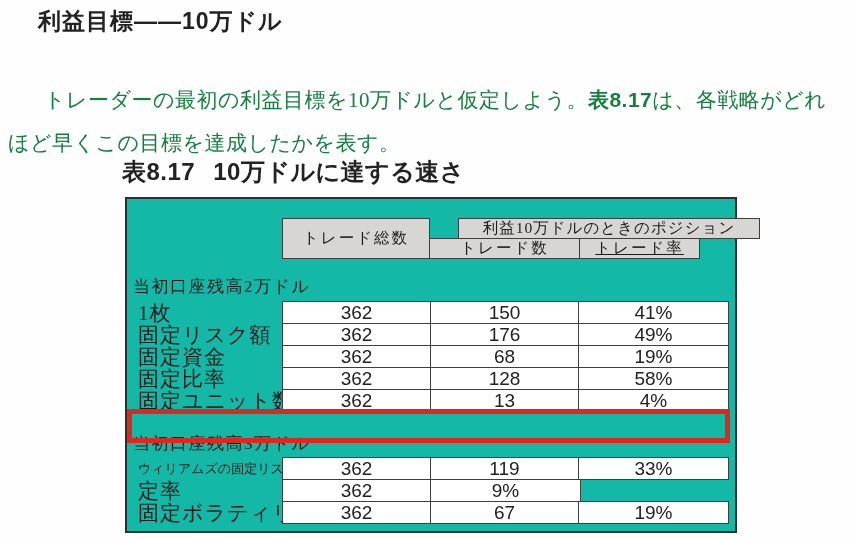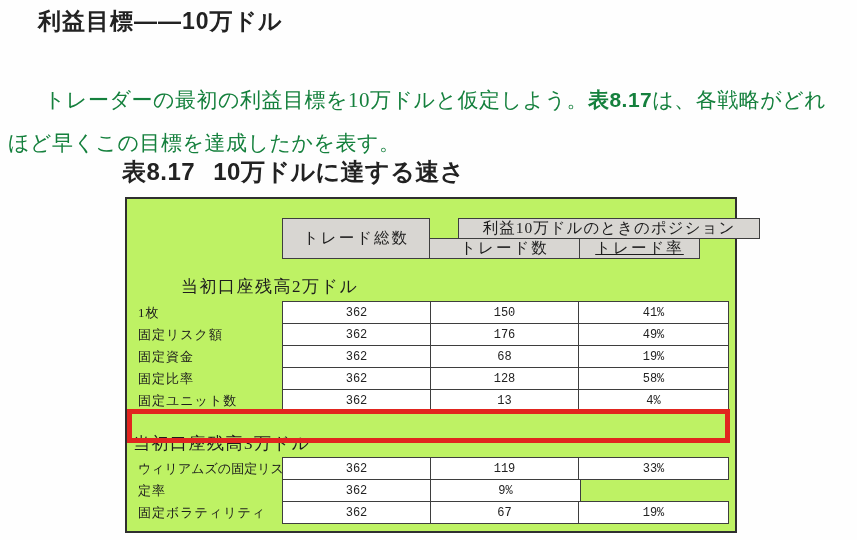--- a/index.html
+++ b/index.html
@@ -35,21 +35,21 @@
   
   .tbl-caption{
     position:absolute;left:122px;top:156px;
     font-family:"Liberation Sans", sans-serif;
     font-weight:bold;font-size:24px;color:#222;letter-spacing:0.5px;
   }
   .tbl-caption .cap-title{margin-left:18px;}
   
   .frame{
     position:absolute;left:125px;top:197px;width:612px;height:336px;
-    border:2px solid #2f2f2f;background:#bef264;
+    border:2px solid #2f2f2f;background:#14b8a6;
     box-sizing:border-box;
   }
   
   .thead{position:absolute;left:155px;top:19px;width:449px;height:41px;}
   .hcell{
     position:absolute;box-sizing:border-box;
     background:#d8d6d2;border:1px solid #3e3e3e;
     display:flex;align-items:center;justify-content:center;
     font-size:15.5px;color:#1d1d1d;letter-spacing:2px;
   }
@@ -57,37 +57,37 @@
   .h-group{left:147px;top:0;width:302px;height:21px;letter-spacing:1px;margin-left:29px;}
   .h-trades{left:147px;top:20px;width:151px;height:21px;}
   .h-rate{left:297px;top:20px;width:121px;height:21px;text-decoration:underline;}
   
   .section{position:absolute;left:6px;width:600px;}
   .sec1{top:76px;}
   .sec2{top:233px;}
   .sec-title{
     font-size:17px;letter-spacing:1.5px;color:#1d1d1d;
   }
-  .sec1 .sec-title{height:26px;margin-left:48px;}
+  .sec1 .sec-title{height:26px;}
   .sec2 .sec-title{height:25px;}
   .rows{position:relative;}
   .trow{display:flex;height:23px;box-sizing:border-box;}
   .trow + .trow{margin-top:-1px;}
   .rlabel{
     width:149px;box-sizing:border-box;padding-left:5px;
     display:flex;align-items:center;
-    font-size:13px;letter-spacing:1px;color:#1d1d1d;
+    font-size:21px;letter-spacing:1px;color:#1d1d1d;
     white-space:nowrap;
   }
   .rlabel.small{font-size:13px;letter-spacing:0;}
   .rcell{
     box-sizing:border-box;border:1px solid #3e3e3e;background:#fff;
     display:flex;align-items:center;justify-content:center;
-    font-family:Liberation Mono, monospace;
-    font-size:12px;color:#222;
+    font-family:Liberation Sans, sans-serif;
+    font-size:19px;color:#222;
   }
   .rcell{width:149px;}
   .rcell + .rcell{margin-left:-1px;}
   .rcell-last{width:151px;}
   
   .hl-box{
     position:absolute;left:-6px;top:108px;width:603px;height:34px;
     box-sizing:border-box;border:5px solid #e1251f;
     pointer-events:none;z-index:5;
   }

